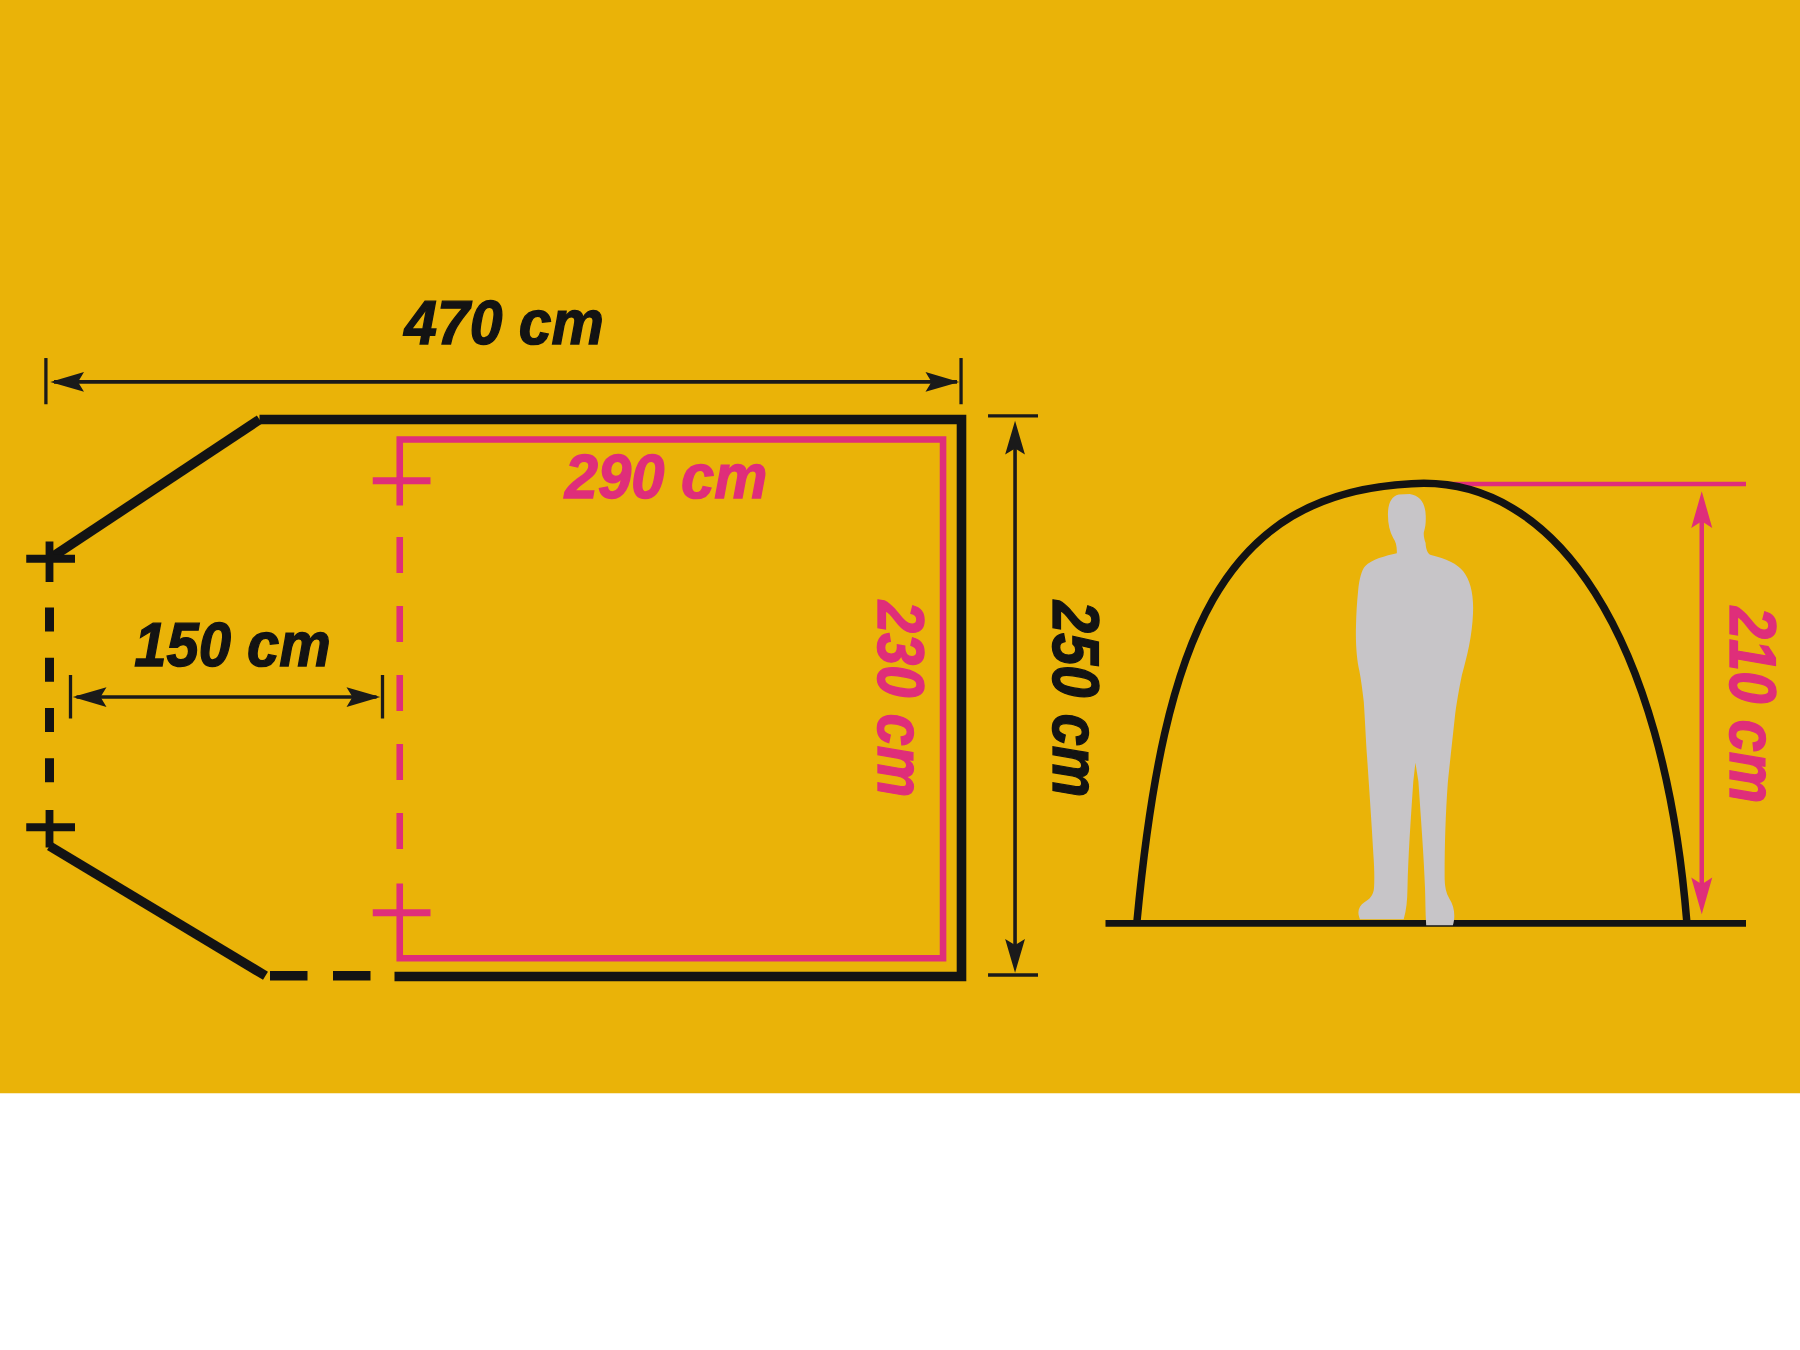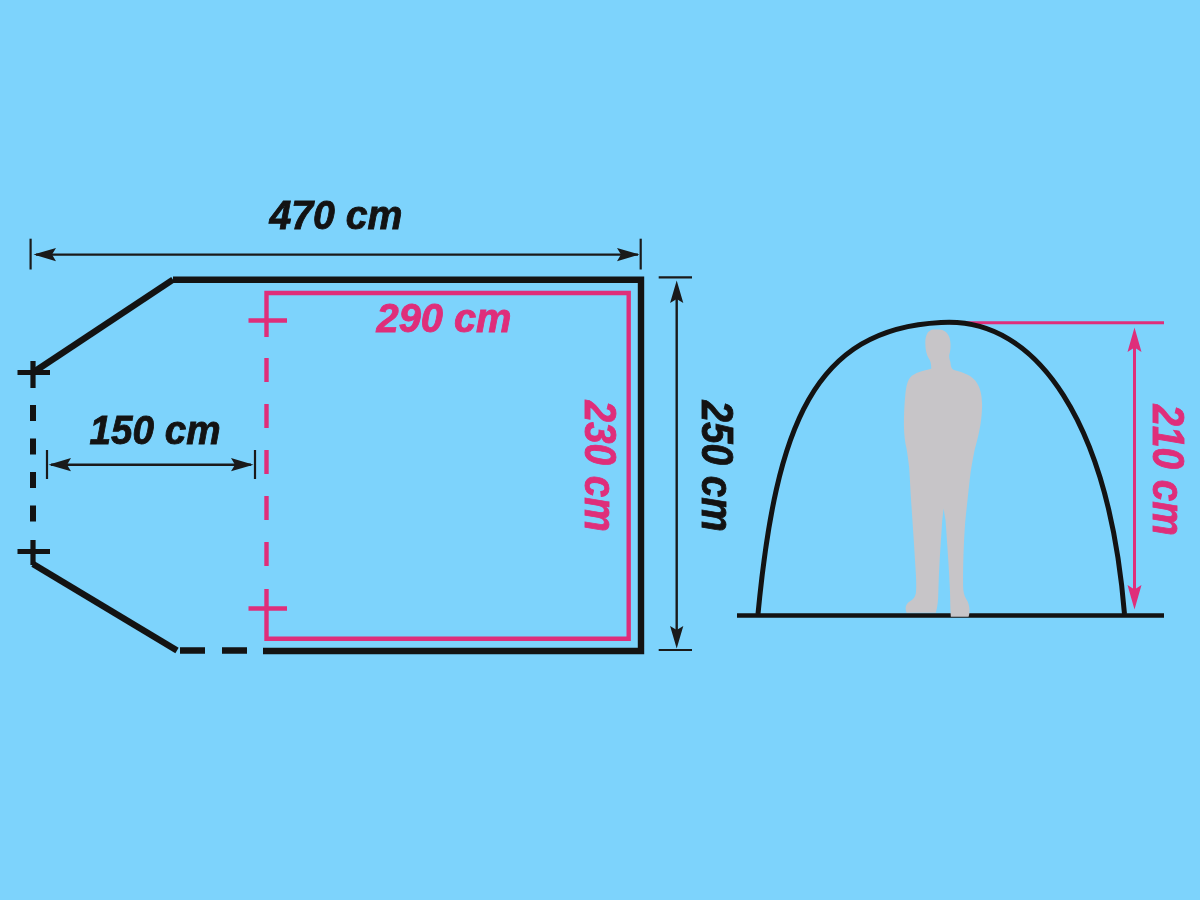--- a/index.html
+++ b/index.html
@@ -1,16 +1,16 @@
 <!DOCTYPE html>
 <html><head>
 <meta charset="utf-8">
 <style>
   html,body{margin:0;padding:0;background:#ffffff;}
-  .page{width:1200px;height:900px;position:relative;background:#7dd3fc;overflow:hidden;}
+  .page{width:1200px;height:729px;position:relative;background:#eab308;overflow:hidden;}
   text{font-family:"Liberation Sans", sans-serif;font-weight:bold;font-style:italic;}
 </style>
 </head>
 <body>
 <div class="page">
 <svg width="1200" height="900" viewBox="0 0 1200 900">
 
   <path d="M 173,279.7 L 641,279.7 L 641,651 L 263,651" fill="none" stroke="#131313" stroke-width="6.4"></path>
 
   <line x1="173" y1="279.7" x2="33" y2="372.5" stroke="#131313" stroke-width="6.4"></line>

